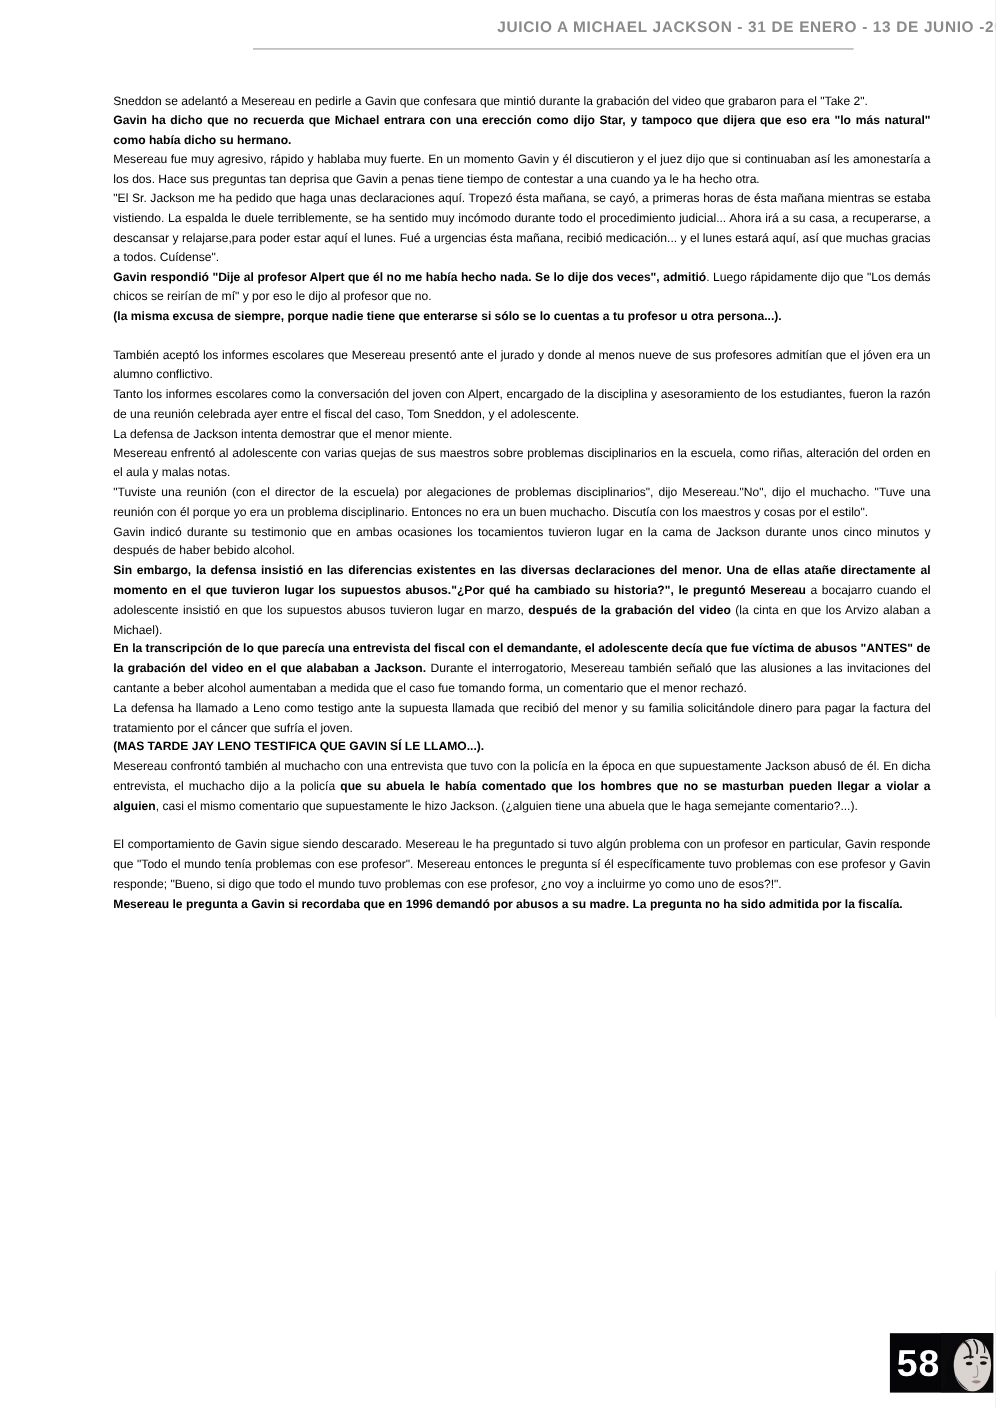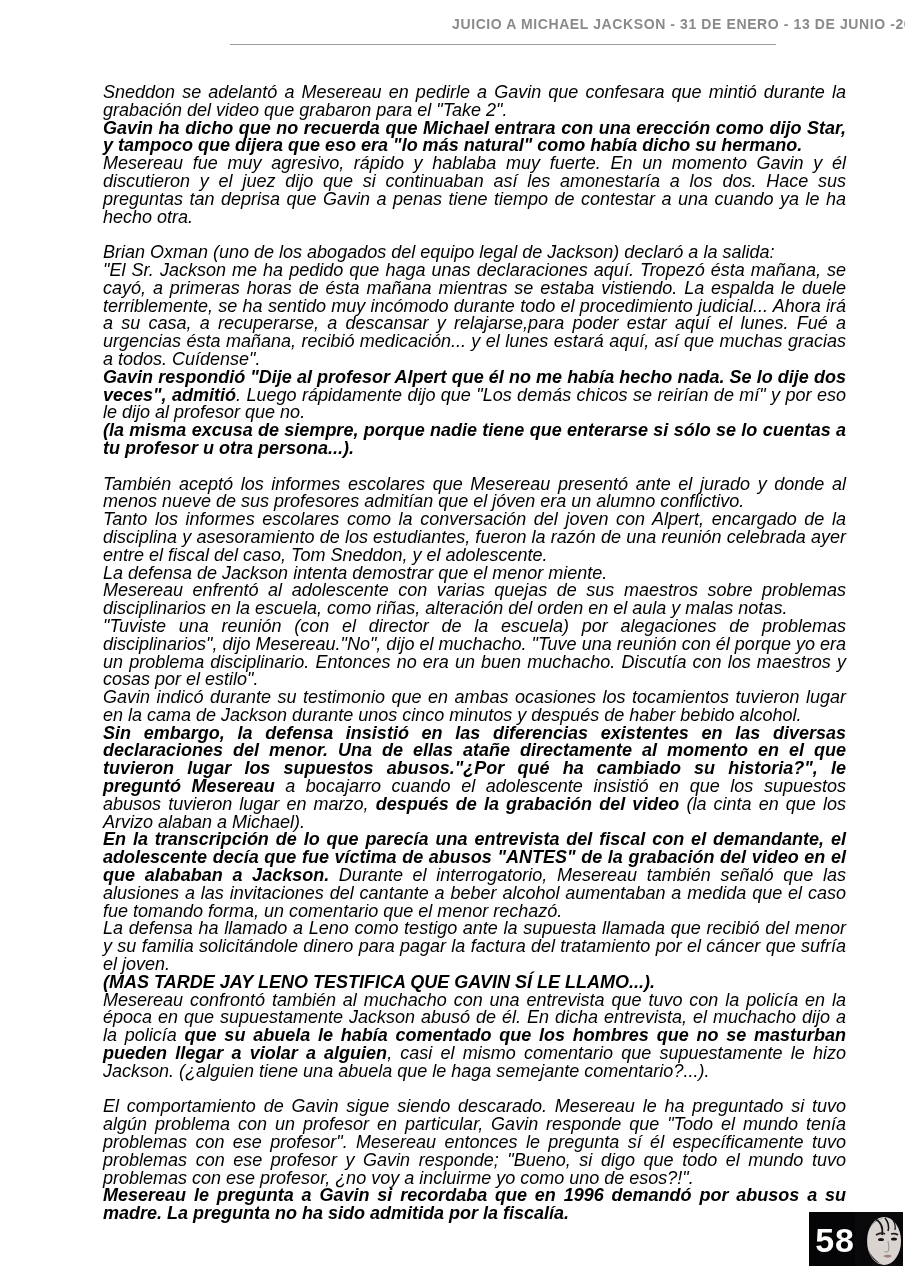--- a/index.html
+++ b/index.html
@@ -30,25 +30,24 @@
     left: 230px;
     width: 546px;
     height: 1px;
     background: var(--rule-color, #9b9b9b);
   }
   .content {
     position: absolute;
     top: 84px;
     left: 103px;
     width: 743px;
-    font-size: 18px;
+    font-size: 11px;
     line-height: 17.8px;
     color: var(--body-color, #000000);
     text-align: justify;
-    font-style: italic;
   }
   .para { margin: 0; }
   .para.gap { margin-top: 17.8px; }
   .b { font-weight: bold; }
   .page-badge {
     position: absolute;
     left: 809px;
     top: 1212px;
     width: 94px;
     height: 54px;
@@ -73,21 +72,20 @@
 <div class="page" style="--page-bg: #ffffff; --header-color: #8a8a8a; --rule-color: #9b9b9b; --body-color: #000000; --badge-bg: #050507; --badge-text: #ffffff;">
 
   <div class="header-title">JUICIO A MICHAEL JACKSON - 31 DE ENERO  -  13 DE JUNIO -2005</div>
 
   <div class="header-rule"></div>
 
   <div class="content">
       <p class="para"><span>Sneddon se adelantó a Mesereau en pedirle a Gavin que confesara que mintió durante la grabación del video que grabaron para el "Take 2".</span></p>
       <p class="para"><span class="b">Gavin ha dicho que no recuerda que Michael entrara con una erección como dijo Star, y tampoco que dijera que eso era "lo más natural" como había dicho su hermano.</span></p>
       <p class="para"><span>Mesereau fue muy agresivo, rápido y hablaba muy fuerte. En un momento Gavin y él discutieron y el juez dijo que si continuaban así les amonestaría a los dos. Hace sus preguntas tan deprisa que Gavin a penas tiene tiempo de contestar a una cuando ya le ha hecho otra.</span></p>
-      <p class="para gap"><span>Brian Oxman (uno de los abogados del equipo legal de Jackson) declaró a la salida:</span></p>
       <p class="para"><span>"El Sr. Jackson me ha pedido que haga unas declaraciones aquí. Tropezó ésta mañana, se cayó, a primeras horas de ésta mañana mientras se estaba vistiendo. La espalda le duele terriblemente, se ha sentido muy incómodo durante todo el procedimiento judicial... Ahora irá a su casa, a recuperarse, a descansar y relajarse,para poder estar aquí el lunes. Fué a urgencias ésta mañana, recibió medicación... y el lunes estará aquí, así que muchas gracias a todos. Cuídense".</span></p>
       <p class="para"><span class="b">Gavin respondió "Dije al profesor Alpert que él no me había hecho nada. Se lo dije dos veces", admitió</span><span>. Luego rápidamente dijo que "Los demás chicos se reirían de mí" y por eso le dijo al profesor que no.</span></p>
       <p class="para"><span class="b">(la misma excusa de siempre, porque nadie tiene que enterarse si sólo se lo cuentas a tu profesor u otra persona...).</span></p>
       <p class="para gap"><span>También aceptó los informes escolares que Mesereau presentó ante el jurado y donde al menos nueve de sus profesores admitían que el jóven era un alumno conflictivo.</span></p>
       <p class="para"><span>Tanto los informes escolares como la conversación del joven con Alpert, encargado de la disciplina y asesoramiento de los estudiantes, fueron la razón de una reunión celebrada ayer entre el fiscal del caso, Tom Sneddon, y el adolescente.</span></p>
       <p class="para"><span>La defensa de Jackson intenta demostrar que el menor miente.</span></p>
       <p class="para"><span>Mesereau enfrentó al adolescente con varias quejas de sus maestros sobre problemas disciplinarios en la escuela, como riñas, alteración del orden en el aula y malas notas.</span></p>
       <p class="para"><span>"Tuviste una reunión (con el director de la escuela) por alegaciones de problemas disciplinarios", dijo Mesereau."No", dijo el muchacho. "Tuve una reunión con él porque yo era un problema disciplinario. Entonces no era un buen muchacho. Discutía con los maestros y cosas por el estilo".</span></p>
       <p class="para"><span>Gavin indicó durante su testimonio que en ambas ocasiones los tocamientos tuvieron lugar en la cama de Jackson durante unos cinco minutos y después de haber bebido alcohol.</span></p>
       <p class="para"><span class="b">Sin embargo, la defensa insistió en las diferencias existentes en las diversas declaraciones del menor. Una de ellas atañe directamente al momento en el que tuvieron lugar los supuestos abusos."¿Por qué ha cambiado su historia?", le preguntó Mesereau</span><span> a bocajarro cuando el adolescente insistió en que los supuestos abusos tuvieron lugar en marzo, </span><span class="b">después de la grabación del video</span><span> (la cinta en que los Arvizo alaban a Michael).</span></p>

